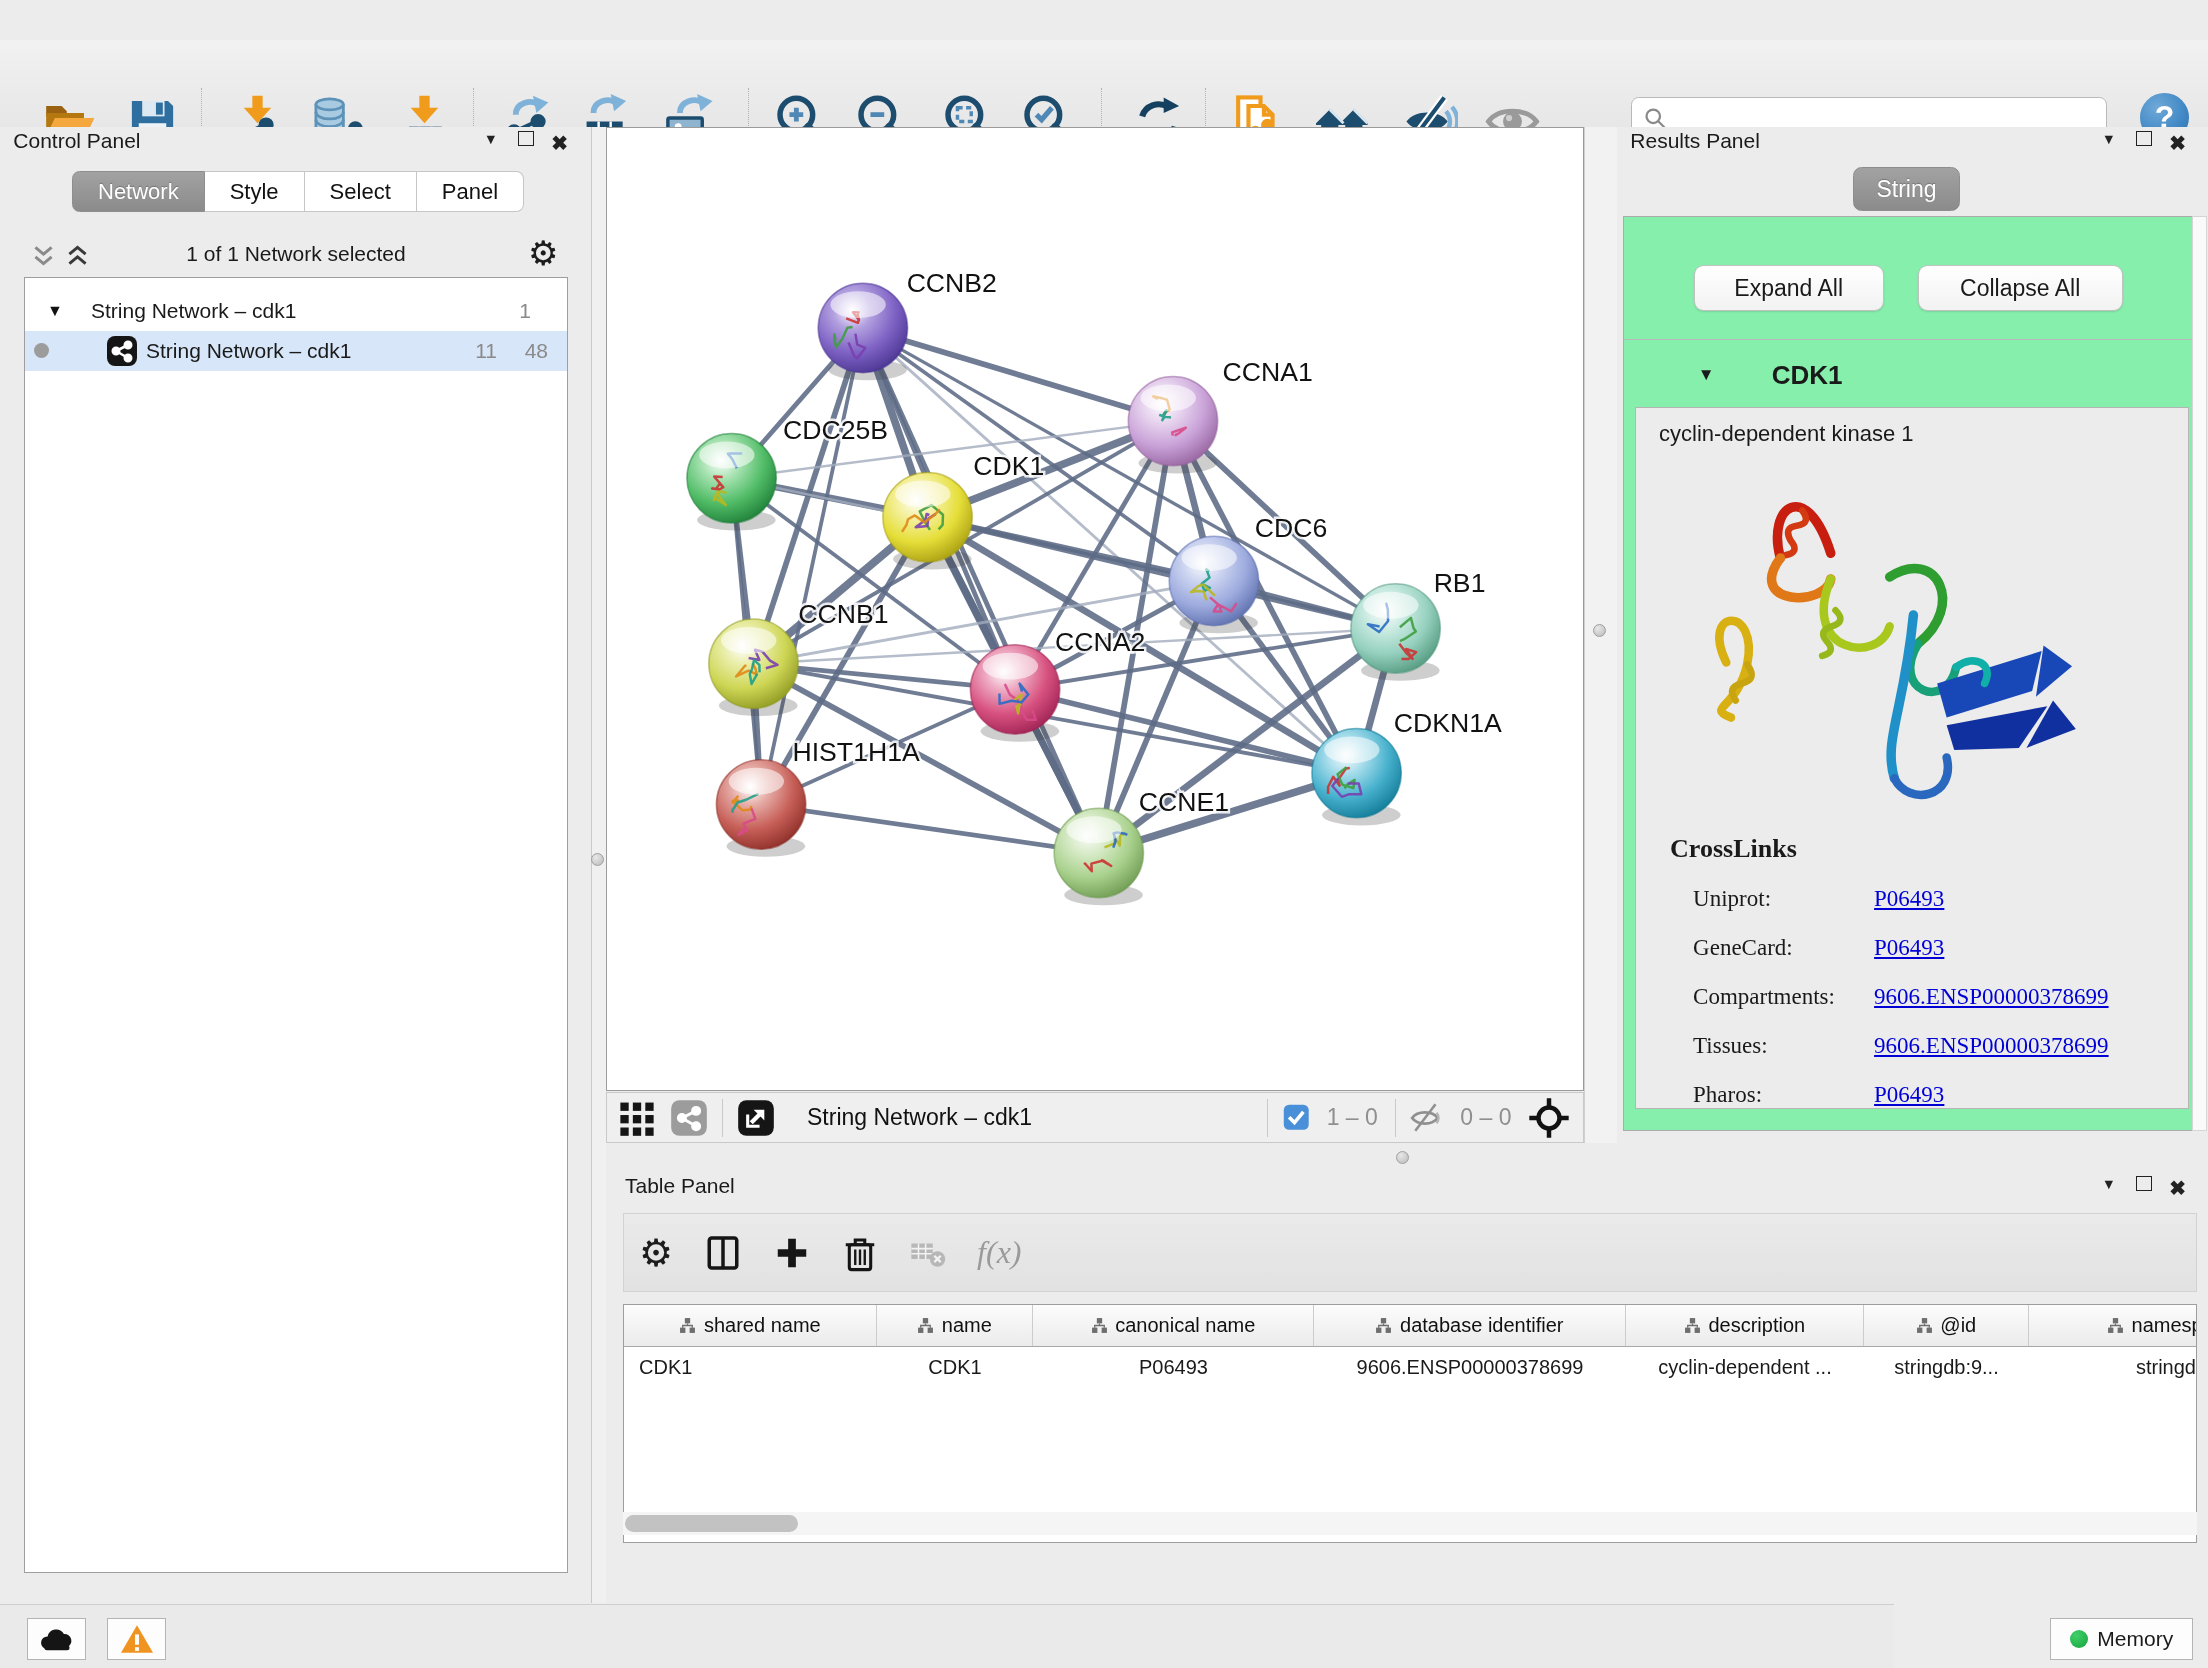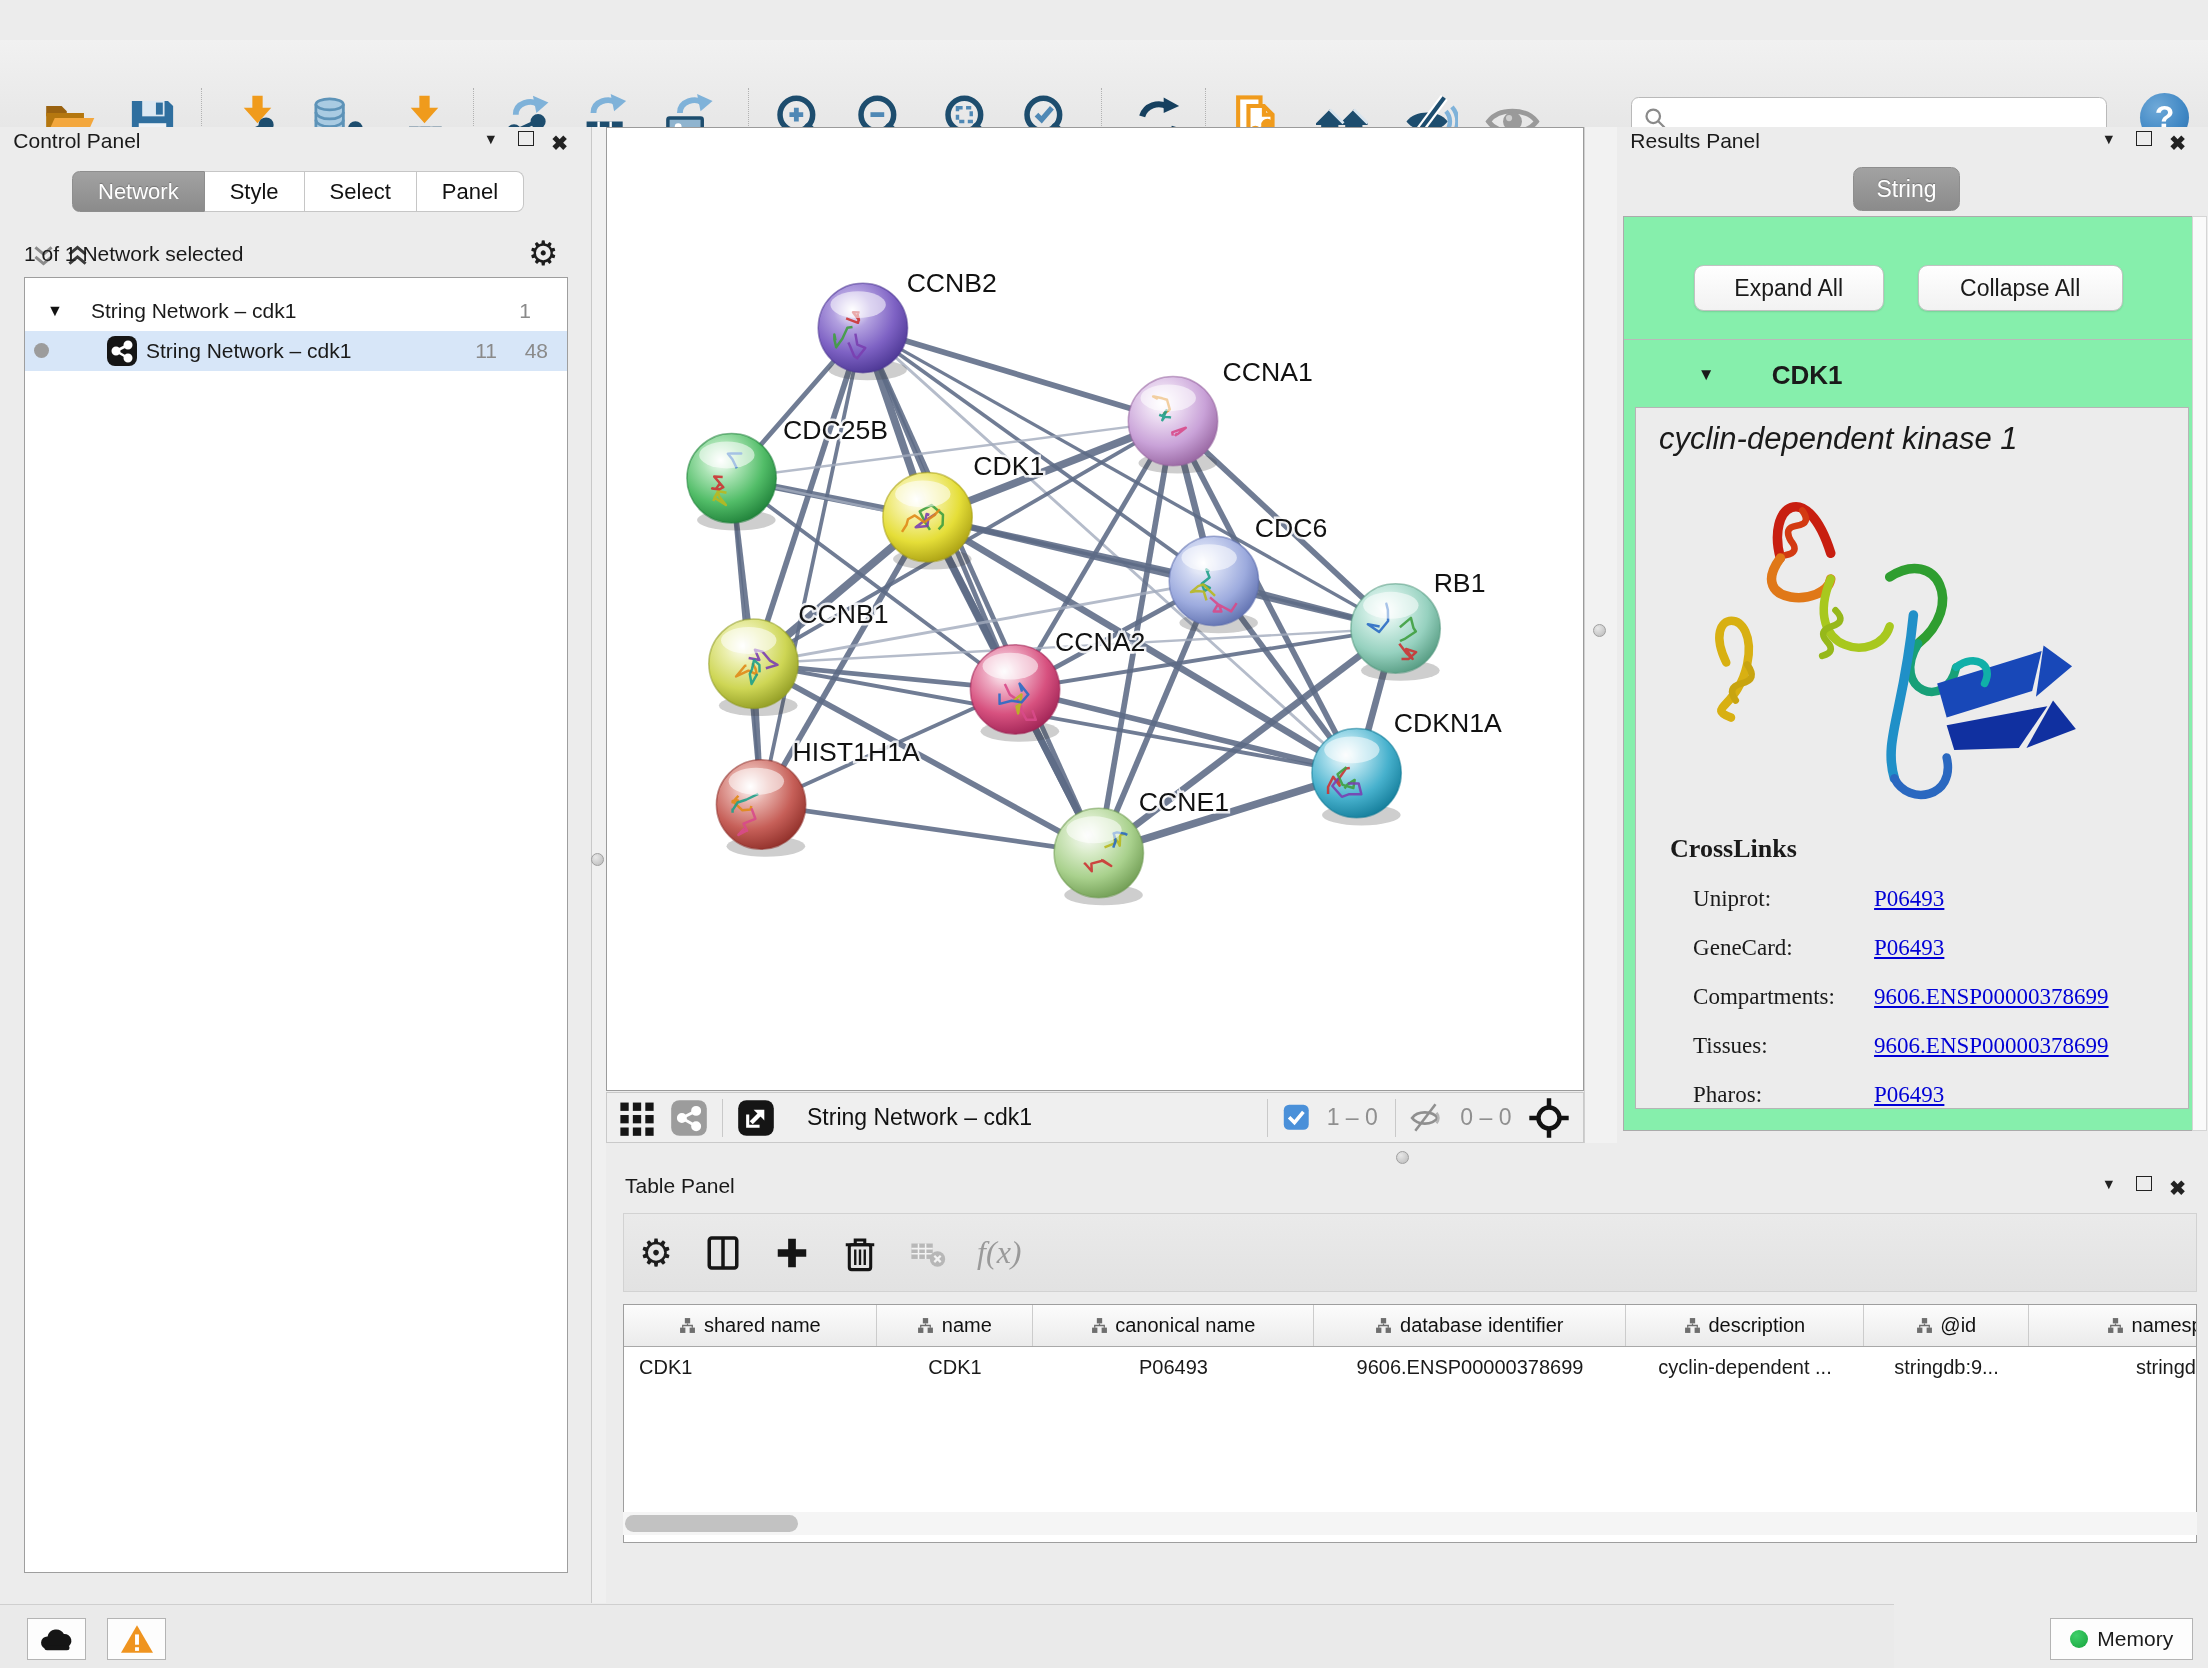--- a/index.html
+++ b/index.html
@@ -44,21 +44,21 @@
   .tab:first-child { border-left:1px solid #c6c6c6; border-radius:7.6px 0 0 7.6px; }
   .tab:last-child { border-radius:0 7.6px 7.6px 0; }
   .tab.active { background:linear-gradient(#a2a2a2,#8b8b8b); color:#fff;
     text-shadow:0 -1px 1px rgba(0,0,0,.25); border-color:#8e8e8e; }
 
   
   .control-panel { position:absolute; left:0; top:127px; width:592px; height:1476px;
     background:#ececec; border-right:1px solid #c9c9c9; }
   .cp-tabs { position:absolute; left:72px; top:44px; }
   .cp-sub { position:absolute; left:24px; top:107px; width:544px; height:42px; }
-  .cp-sub .status { position:absolute; left:0; right:0; text-align:left; top:7.6px; font-size:21px; }
+  .cp-sub .status { position:absolute; left:0; right:0; text-align:center; top:7.6px; font-size:21px; }
   .chev { position:absolute; top:7.6px; }
   .gear { font-size:34px; line-height:34px; color:#1c1c1c; }
   .cp-gear { position:absolute; right:9.5px; top:1.9px; }
   .tree-box { position:absolute; left:24px; top:150px; width:544px; height:1296px;
     background:#fff; border:1px solid #9e9e9e; }
   .tree-row { position:absolute; left:0; right:0; height:40px; font-size:21px; }
   .tree-row .lbl { position:absolute; top:7.6px; }
   .tree-row .cnt { position:absolute; top:7.6px; color:#8a8a8a; }
   .row-root { top:13.3px; }
   .row-child { top:53px; background:#d7e6f8; }
@@ -92,21 +92,21 @@
     border:1px solid #ababab; background:#86efac; }
   .rp-btn { position:absolute; top:48px; height:46px; background:linear-gradient(#ffffff,#f2f2f2);
     border:1px solid #c2c2c2; border-radius:9.5px; font-size:23px; display:flex;
     align-items:center; justify-content:center; box-shadow:0 1px 1.9px rgba(0,0,0,.12); }
   .rp-sep { position:absolute; left:0; right:0; top:122px; border-top:1.9px solid #b9b9b9; }
   .rp-gene-row { position:absolute; left:0; right:0; top:133px; height:53px; }
   .rp-gene { position:absolute; left:148px; top:9.5px; font-size:26px; font-weight:bold; }
   .rp-gene-tri { position:absolute; left:74px; top:15px; font-size:17px; }
   .rp-inner { position:absolute; left:11.4px; top:190px; width:554px; height:702px;
     border:1px solid #b5b5b5; background:#ececec; overflow:hidden; }
-  .rp-desc { position:absolute; left:23px; top:13.3px; font-size:31px;font-style:italic; }
+  .rp-desc { position:absolute; left:23px; top:13.3px; font-size:22px; }
   .rp-protein { position:absolute; left:52px; top:55px; }
   .serif { font-family:"Liberation Serif", serif; }
   .xl-title { position:absolute; left:34px; top:426px; font-size:26px; font-weight:bold; }
   .xl-rows { position:absolute; left:57px; top:468px; right:19px; }
   .xl-row { height:49px; position:relative; }
   .xl-label { position:absolute; left:0; top:9.5px; font-size:23px;text-align:center; }
   .xl-link { position:absolute; left:181px; top:9.5px; font-size:23px; color:#0000d6; text-decoration:underline; cursor:pointer; white-space:nowrap; }
   .rp-scroll { position:absolute; right:1.9px; top:89px; width:15px; height:915px; background:#fafafa; border:1px solid #d5d5d5; }
 
   

